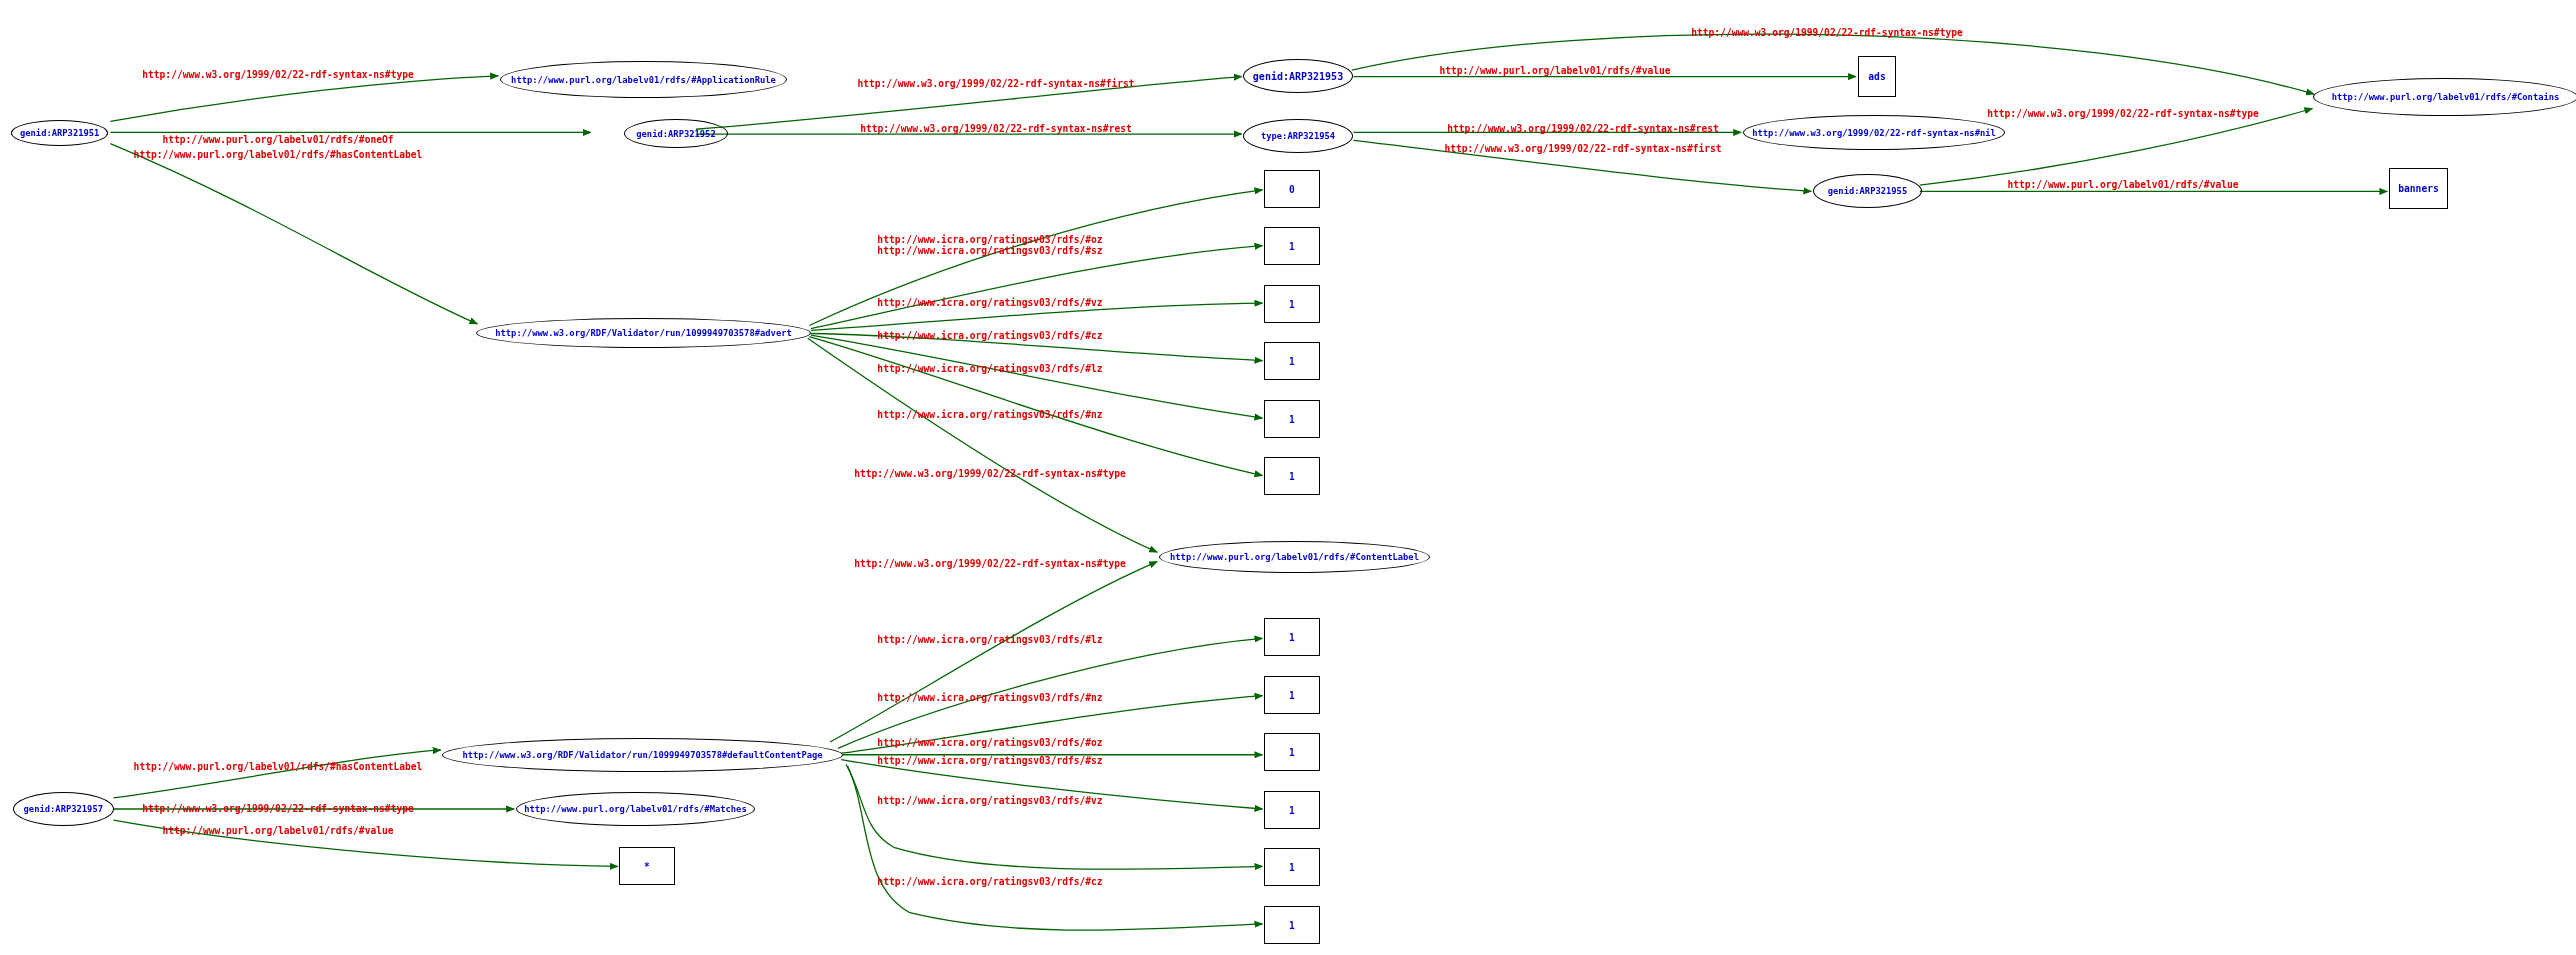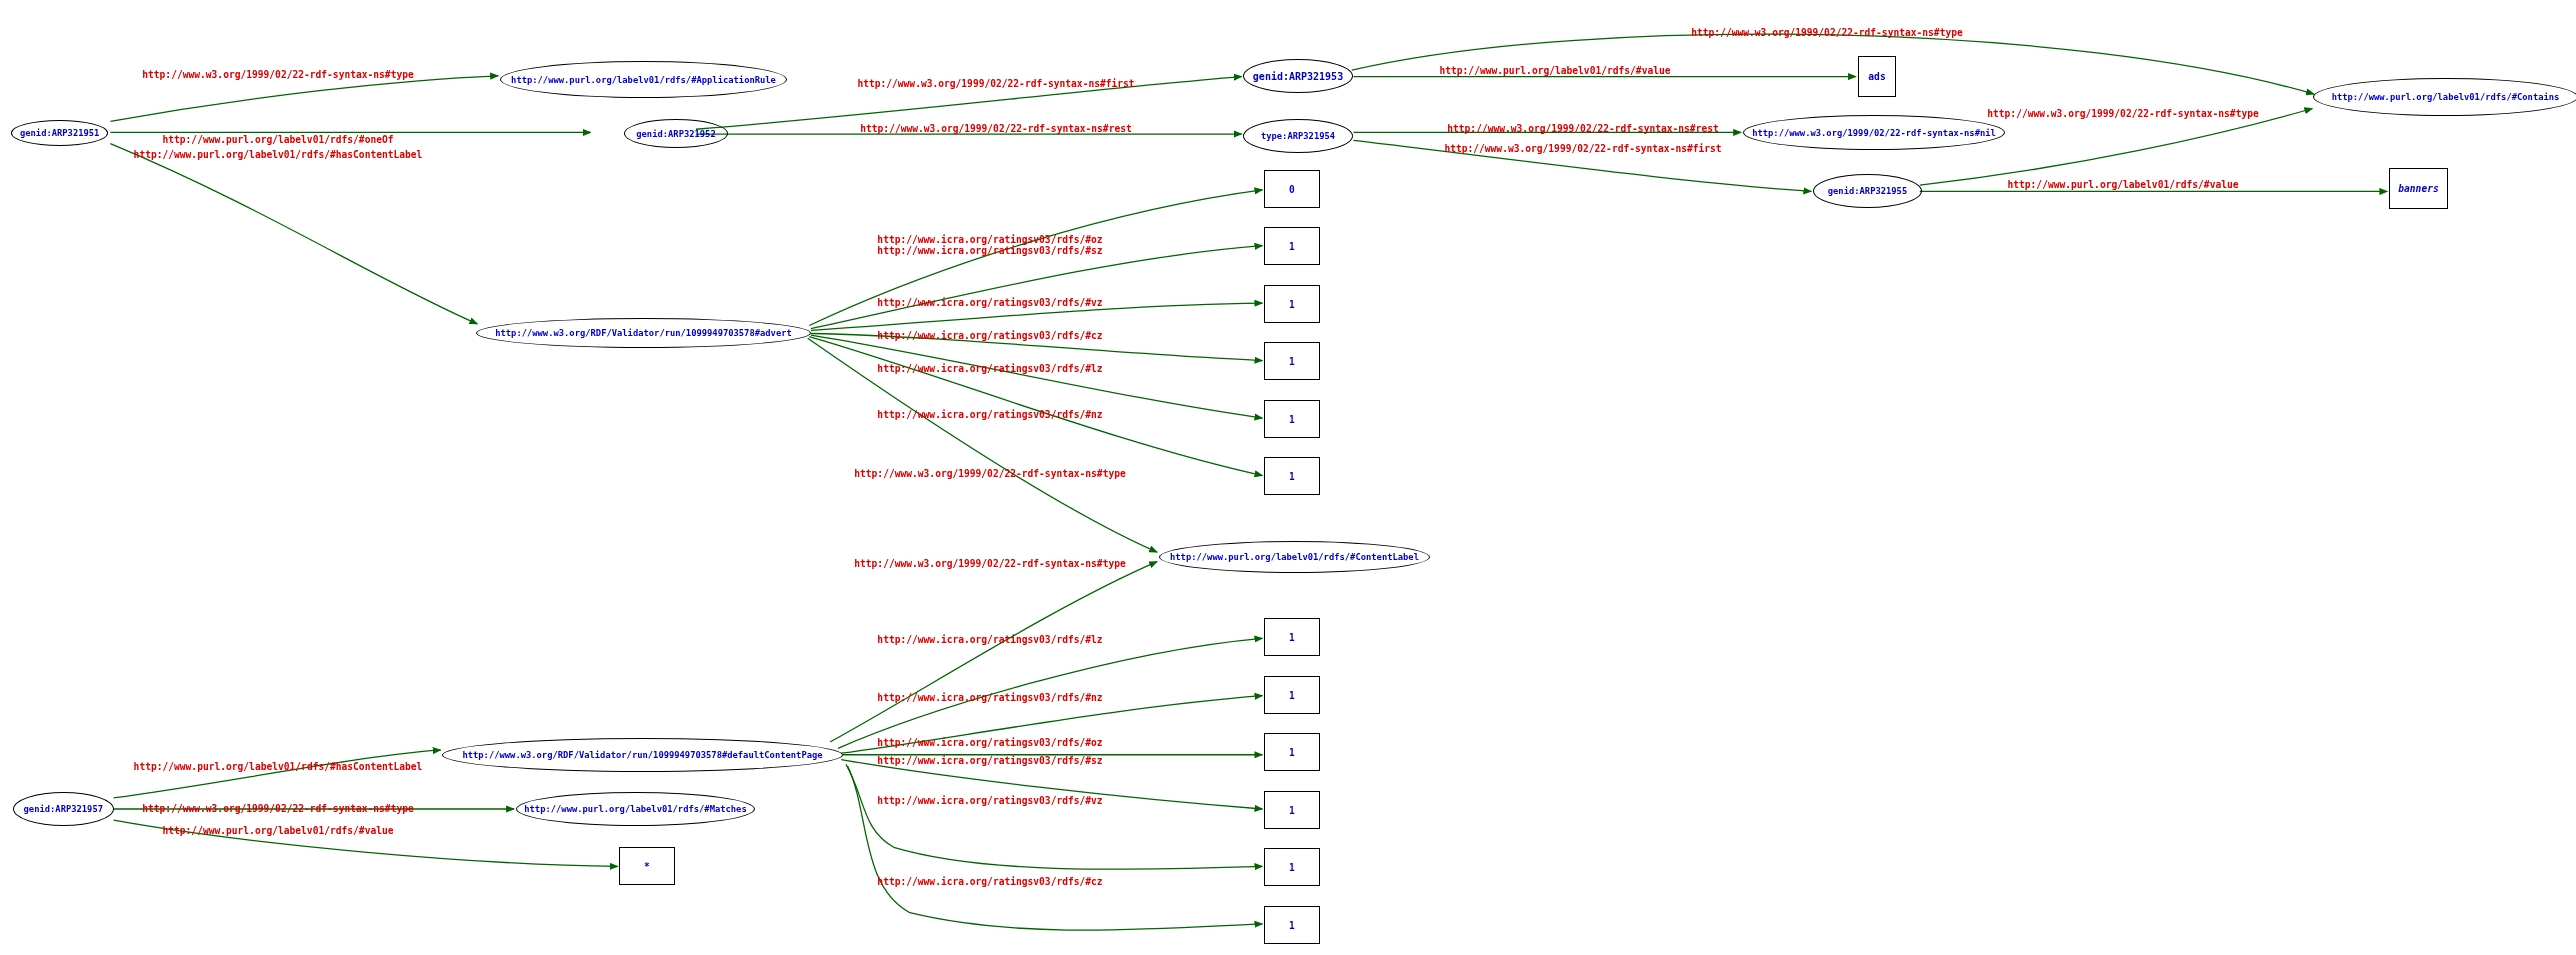--- a/index.html
+++ b/index.html
@@ -85,21 +85,21 @@
   <div id="nodes-layer">
       <div class="node ellipse" style="left: 11.2px; top: 120px; width: 97px; height: 25.5px; font-size: 8.8px; color: rgb(0, 0, 204); border-color: rgb(0, 0, 0);">genid:ARP321951</div>
       <div class="node ellipse" style="left: 500px; top: 61px; width: 287px; height: 37px; font-size: 8.8px; color: rgb(0, 0, 204); border-color: rgb(0, 0, 0);">http://www.purl.org/labelv01/rdfs/#ApplicationRule</div>
       <div class="node ellipse" style="left: 624px; top: 119px; width: 104px; height: 29px; font-size: 8.8px; color: rgb(0, 0, 204); border-color: rgb(0, 0, 0);">genid:ARP321952</div>
       <div class="node ellipse" style="left: 1243px; top: 59px; width: 110px; height: 34px; font-size: 10px; color: rgb(0, 0, 204); border-color: rgb(0, 0, 0);">genid:ARP321953</div>
       <div class="node ellipse" style="left: 1243px; top: 119px; width: 110px; height: 34px; font-size: 8.8px; color: rgb(0, 0, 204); border-color: rgb(0, 0, 0);">type:ARP321954</div>
       <div class="node literal" style="left: 1858px; top: 56px; width: 38px; height: 41px; font-size: 9.6px; color: rgb(0, 0, 204); border-color: rgb(0, 0, 0);">ads</div>
       <div class="node ellipse" style="left: 1743px; top: 115px; width: 262px; height: 35px; font-size: 8.8px; color: rgb(0, 0, 204); border-color: rgb(0, 0, 0);">http://www.w3.org/1999/02/22-rdf-syntax-ns#nil</div>
       <div class="node ellipse" style="left: 1813px; top: 174px; width: 109px; height: 34px; font-size: 8.8px; color: rgb(0, 0, 204); border-color: rgb(0, 0, 0);">genid:ARP321955</div>
       <div class="node ellipse" style="left: 2313px; top: 78px; width: 265px; height: 38px; font-size: 8.8px; color: rgb(0, 0, 204); border-color: rgb(0, 0, 0);">http://www.purl.org/labelv01/rdfs/#Contains</div>
-      <div class="node literal" style="left: 2389px; top: 168px; width: 59px; height: 41px; font-size: 9.6px; color: rgb(0, 0, 204); border-color: rgb(0, 0, 0); font-style: italic;">banners</div>
+      <div class="node literal" style="left: 2389px; top: 168px; width: 59px; height: 41px; font-size: 9.6px; color: rgb(0, 0, 204); border-color: rgb(0, 0, 0);">banners</div>
       <div class="node ellipse" style="left: 476px; top: 318px; width: 335px; height: 30px; font-size: 8.8px; color: rgb(0, 0, 204); border-color: rgb(0, 0, 0);">http://www.w3.org/RDF/Validator/run/1099949703578#advert</div>
       <div class="node literal" style="left: 1264px; top: 170px; width: 56px; height: 38px; font-size: 9.6px; color: rgb(0, 0, 204); border-color: rgb(0, 0, 0);">0</div>
       <div class="node literal" style="left: 1264px; top: 227px; width: 56px; height: 38px; font-size: 9.6px; color: rgb(0, 0, 204); border-color: rgb(0, 0, 0);">1</div>
       <div class="node literal" style="left: 1264px; top: 285px; width: 56px; height: 38px; font-size: 9.6px; color: rgb(0, 0, 204); border-color: rgb(0, 0, 0);">1</div>
       <div class="node literal" style="left: 1264px; top: 342px; width: 56px; height: 38px; font-size: 9.6px; color: rgb(0, 0, 204); border-color: rgb(0, 0, 0);">1</div>
       <div class="node literal" style="left: 1264px; top: 400px; width: 56px; height: 38px; font-size: 9.6px; color: rgb(0, 0, 204); border-color: rgb(0, 0, 0);">1</div>
       <div class="node literal" style="left: 1264px; top: 457px; width: 56px; height: 38px; font-size: 9.6px; color: rgb(0, 0, 204); border-color: rgb(0, 0, 0);">1</div>
       <div class="node ellipse" style="left: 1159px; top: 541px; width: 271px; height: 32px; font-size: 8.8px; color: rgb(0, 0, 204); border-color: rgb(0, 0, 0);">http://www.purl.org/labelv01/rdfs/#ContentLabel</div>
       <div class="node literal" style="left: 1264px; top: 618px; width: 56px; height: 38px; font-size: 9.6px; color: rgb(0, 0, 204); border-color: rgb(0, 0, 0);">1</div>
       <div class="node literal" style="left: 1264px; top: 676px; width: 56px; height: 38px; font-size: 9.6px; color: rgb(0, 0, 204); border-color: rgb(0, 0, 0);">1</div>

